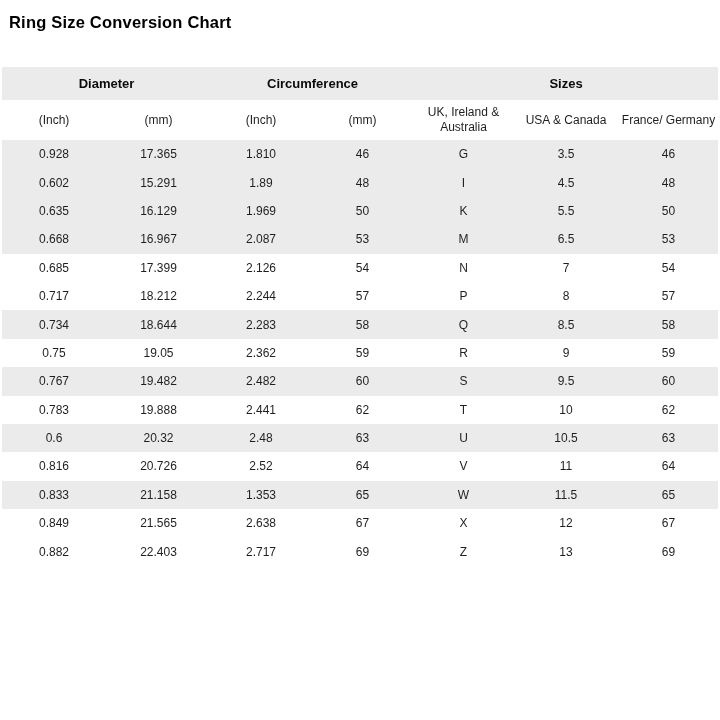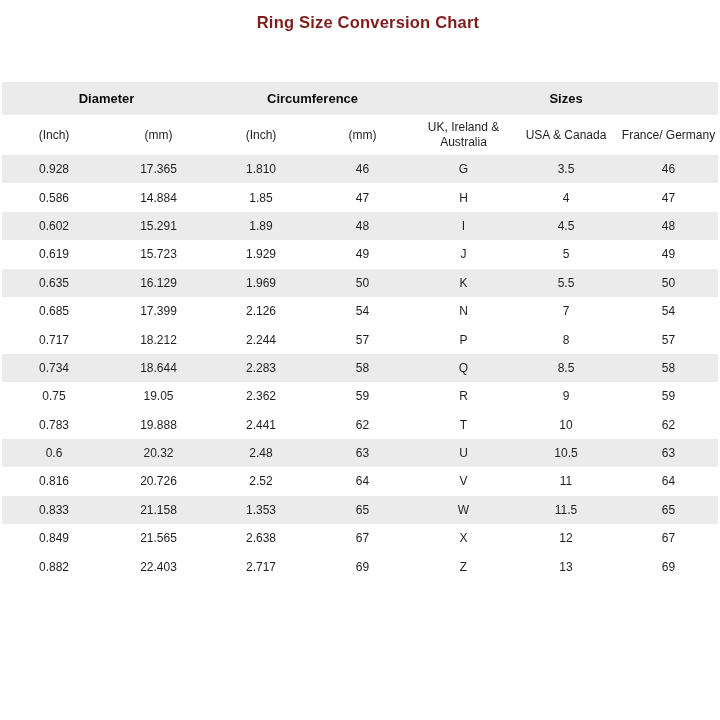--- a/index.html
+++ b/index.html
@@ -16,33 +16,32 @@
     overflow:hidden;
     font-family:"Liberation Sans","DejaVu Sans",sans-serif;
     color:var(--text);
   }
   .page{
     width:720px;
     height:720px;
     background:var(--bg);
   }
   .title{
-    margin:12px 0 0 16px;
-    text-align:center;
+    margin:12px 0 0 9px;
     font-size:16.5px;
     line-height:20px;
     font-weight:bold;
-    color:#7f1d1d;
+    color:#000000;
     letter-spacing:0.2px;
   }
   table.ring-table{
     border-collapse:collapse;
     table-layout:fixed;
     width:716px;
-    margin:50px 2px 0 2px;
+    margin:35px 2px 0 2px;
   }
   table.ring-table th,
   table.ring-table td{
     padding:0;
     text-align:center;
     vertical-align:middle;
     font-size:12px;
     color:var(--text);
     overflow:hidden;
   }
@@ -103,56 +102,47 @@
     <tbody>
         <tr class="striped">
           <td>0.928</td>
           <td>17.365</td>
           <td>1.810</td>
           <td>46</td>
           <td>G</td>
           <td>3.5</td>
           <td>46</td>
         </tr>
-        <tr>
-          <td>0.586</td>
-          <td>14.884</td>
-          <td>1.85</td>
-          <td>47</td>
-          <td>H</td>
-          <td>4</td>
-          <td>47</td>
-        </tr>
         <tr class="striped">
           <td>0.602</td>
           <td>15.291</td>
           <td>1.89</td>
           <td>48</td>
           <td>I</td>
           <td>4.5</td>
           <td>48</td>
         </tr>
-        <tr>
-          <td>0.619</td>
-          <td>15.723</td>
-          <td>1.929</td>
-          <td>49</td>
-          <td>J</td>
-          <td>5</td>
-          <td>49</td>
-        </tr>
         <tr class="striped">
           <td>0.635</td>
           <td>16.129</td>
           <td>1.969</td>
           <td>50</td>
           <td>K</td>
           <td>5.5</td>
           <td>50</td>
         </tr>
+        <tr class="striped">
+          <td>0.668</td>
+          <td>16.967</td>
+          <td>2.087</td>
+          <td>53</td>
+          <td>M</td>
+          <td>6.5</td>
+          <td>53</td>
+        </tr>
         <tr>
           <td>0.685</td>
           <td>17.399</td>
           <td>2.126</td>
           <td>54</td>
           <td>N</td>
           <td>7</td>
           <td>54</td>
         </tr>
         <tr>
@@ -175,20 +165,29 @@
         </tr>
         <tr>
           <td>0.75</td>
           <td>19.05</td>
           <td>2.362</td>
           <td>59</td>
           <td>R</td>
           <td>9</td>
           <td>59</td>
         </tr>
+        <tr class="striped">
+          <td>0.767</td>
+          <td>19.482</td>
+          <td>2.482</td>
+          <td>60</td>
+          <td>S</td>
+          <td>9.5</td>
+          <td>60</td>
+        </tr>
         <tr>
           <td>0.783</td>
           <td>19.888</td>
           <td>2.441</td>
           <td>62</td>
           <td>T</td>
           <td>10</td>
           <td>62</td>
         </tr>
         <tr class="striped">

